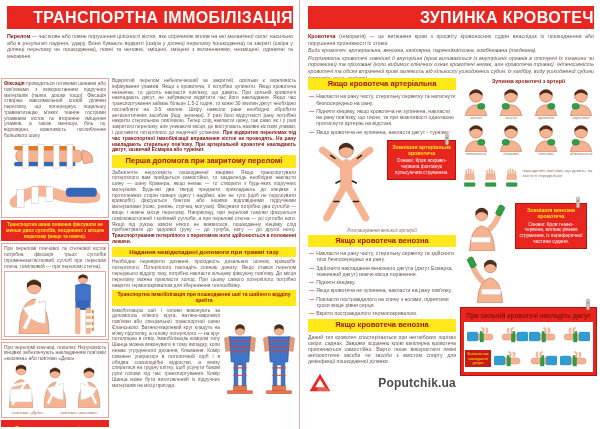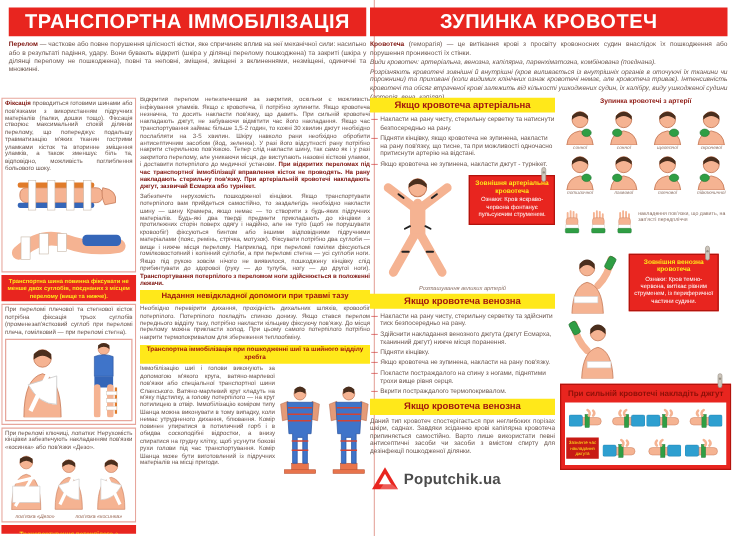--- a/index.html
+++ b/index.html
@@ -1,21 +1,21 @@
 <!DOCTYPE html>
 <html><head>
 <meta charset="utf-8">
 <style>
   html,body{margin:0;padding:0}
   body{width:600px;height:429px;background:#fff;font-family:"Liberation Sans",sans-serif;position:relative;overflow:hidden;color:#5e4a42}
   .half{position:absolute;top:0;height:429px}
   #half-left{left:0;width:299px}
-  #half-right{left:289px;width:299px}
+  #half-right{left:301px;width:299px}
   #divider{position:absolute;left:299px;top:0;width:1px;height:429px;background:#e8b0a8}
-  .title{position:absolute;left:7px;right:6px;top:6px;height:23px;background:#e8251f;color:#fff;font-weight:bold;font-size:16px;display:flex;align-items:center;justify-content:center;letter-spacing:.4px;white-space:nowrap}
+  .title{position:absolute;left:7px;right:6px;top:6px;height:23px;background:#e8251f;color:#fff;font-weight:bold;font-size:16px;display:flex;align-items:center;justify-content:flex-end;letter-spacing:.4px;white-space:nowrap}
   .intro{position:absolute;left:7px;right:6px;top:33px;font-size:5.3px;line-height:1.25;color:#6b564e;text-align:justify}
   .intro b{color:#7e140e}
   .intro .it{font-style:italic;display:block;margin-top:1px}
   .cols{position:absolute;top:78px;bottom:2px;overflow:hidden}
   
   #l-banner{position:absolute;left:7px;right:6px;top:52px;height:23px;background:#e8251f;color:#ffedbe;font-weight:bold;font-size:8.6px;line-height:1.2;display:flex;align-items:center;justify-content:center;text-align:center;padding:0 10px}
   #l-col1{left:1px;width:108px;display:flex;flex-direction:column;gap:2px}
   #l-col2{left:112px;width:184px;display:flex;flex-direction:column;gap:2px}
   .rbox{border:1px solid #e7a69c;background:#fff;padding:2px;display:flex;flex-direction:column;gap:1px}
   .tiny{font-size:4.9px;line-height:1.18;text-align:justify;color:#6b564e}
@@ -34,21 +34,21 @@
   #r-col1{left:7px;width:148px;display:flex;flex-direction:column;gap:2px}
   #r-col2{left:159px;width:137px;display:flex;flex-direction:column;gap:2px}
   .bullets{display:flex;flex-direction:column;gap:2px;padding:1px 0 1px 1px}
   .bl{display:flex;font-size:5.2px;line-height:1.2;color:#6b564e;text-align:left}
   .bl::before{content:"—";color:#c33;font-weight:bold;margin-right:2px;flex:0 0 auto}
   .spreadrow{display:flex;gap:3px;align-items:flex-start;padding-top:2px}
   .redbox{background:#e8251f;border:1px solid #b3130d;padding:3px;position:relative}
   .redbox .rbt{color:#ffe81a;font-weight:bold;font-size:5.3px;text-align:center;line-height:1.2;margin-bottom:2px}
   .redbox .rbx{color:#fff;font-size:4.8px;line-height:1.2;text-align:center}
   .capt{font-size:4.6px;font-style:italic;color:#8a6f63;text-align:center}
-  .logo{display:flex;align-items:center;justify-content:flex-start;gap:3px;padding-top:6px}
+  .logo{display:flex;align-items:center;justify-content:space-between;gap:3px;padding-top:6px}
   .logo span{font-weight:bold;font-size:12px;color:#4c4c4c;letter-spacing:.2px}
   .panel-title{font-size:5.4px;font-weight:bold;color:#8d1710;text-align:center}
   .grid4{display:flex;justify-content:space-between}
   .gcell{display:flex;flex-direction:column;align-items:center;width:32px}
   .glabel{font-size:3.8px;color:#8a6f63;font-style:italic;text-align:center}
   .handsrow{display:flex;align-items:flex-start;gap:2px;padding-top:2px}
   .handscap{font-size:4.2px;color:#8a6f63;line-height:1.25;padding-top:8px}
   .venrow{display:flex;gap:3px;align-items:flex-start;padding-top:3px}
   .venfigs{display:flex;flex-direction:column;align-items:center}
   .tq{background:#e8251f;border:1px solid #b3130d;padding:3px;position:relative;margin-top:2px}
@@ -221,20 +221,21 @@
       <div class="figlabels">
         <span>пов'язка «Дезо»</span>
         <span>пов'язка «косинка»</span>
       </div>
     </div>
     <div class="redcap" style="font-size:5px;padding:5px 4px">Транспортування потерпілого з переломами має здійснюватися в положенні лежачи.</div>
   </div>
 
   <div class="cols" id="l-col2">
     <div class="tiny"><span>Відкритий перелом небезпечніший за закритий, оскільки є можливість інфікування уламків. Якщо є кровотеча, її потрібно зупинити. Якщо кровотеча незначна, то досить накласти пов'язку, що давить. При сильній кровотечі накладають джгут, не забуваючи відмітити час його накладання. Якщо час транспортування займає більше 1,5-2 годин, то кожні 30 хвилин джгут необхідно послабляти на 3-5 хвилин. Шкіру навколо рани необхідно обробити антисептичним засобом (йод, зеленка). У разі його відсутності рану потрібно накрити стерильною пов'язкою. Тепер слід накласти шину, так само як і у разі закритого перелому, але уникаючи місця, де виступають назовні кісткові уламки, і доставити потерпілого до медичної установи.</span> <b>При відкритих переломах під час транспортної іммобілізації вправлення кісток не проводять. На рану накладають стерильну пов'язку. При артеріальній кровотечі накладають джгут, зазвичай Есмарха або турнікет.</b></div>
+    <div class="yh yh1">Перша допомога при закритому переломі</div>
     <div class="tiny"><span>Забезпечте нерухомість пошкодженої кінцівки. Якщо транспортувати потерпілого вам прийдеться самостійно, то заздалегідь необхідно накласти шину — шину Крамера, якщо немає — то створити з будь-яких підручних матеріалів. Будь-які два тверді предмети прикладають до кінцівки з протилежних сторін поверх одягу і надійно, але не туго (щоб не порушувати кровообіг) фіксуються бинтом або іншими відповідними підручними матеріалами (пояс, ремінь, стрічка, мотузок). Фіксувати потрібно два суглоби — вище і нижче місця перелому. Наприклад, при переломі гомілки фіксуються гомілковостопний і колінний суглоби, а при переломі стегна — усі суглоби ноги. Якщо під рукою зовсім нічого не виявилося, пошкоджену кінцівку слід прибинтувати до здорової (руку — до тулуба, ногу — до другої ноги).</span> <b>Транспортування потерпілого з переломом ноги здійснюється в положенні лежачи.</b></div>
     <div class="yh yh2">Надання невідкладної допомоги при травмі тазу</div>
     <div class="tiny">Необхідно перевірити дихання, прохідність дихальних шляхів, кровообіг потерпілого. Потерпілого покладіть спиною донизу. Якщо стався перелом переднього відділу тазу, потрібно накласти кільцеву фіксуючу пов'язку. До місця перелому можна прикласти холод. При цьому самого потерпілого потрібно накрити термопокривалом для збереження теплообміну.</div>
     <div class="yh yh3">Транспортна іммобілізація при пошкодженні шиї та шийного відділу хребта</div>
     <div class="p4row">
       <div class="tiny">Іммобілізацію шиї і голови виконують за допомогою м'якого круга, ватяно-марлевої пов'язки або спеціальної транспортної шини Єланського. Ватяно-марлевий круг кладуть на м'яку підстилку, а голову потерпілого — на круг потилицею в отвір. Іммобілізацію коміром типу Шанца можна виконувати в тому випадку, коли немає утрудненого дихання, блювання. Комір повинен упиратися в потиличний горб і в обидва соскоподібні відростки, а внизу спиратися на грудну клітку, щоб усунути бокові рухи голови під час транспортування. Комір Шанца може бути виготовлений із підручних матеріалів на місці пригоди.</div>
       <div class="harness-wrap">
         <svg class="ic" width="34" height="98">
             <use href="#s-harness"></use>
           </svg>

